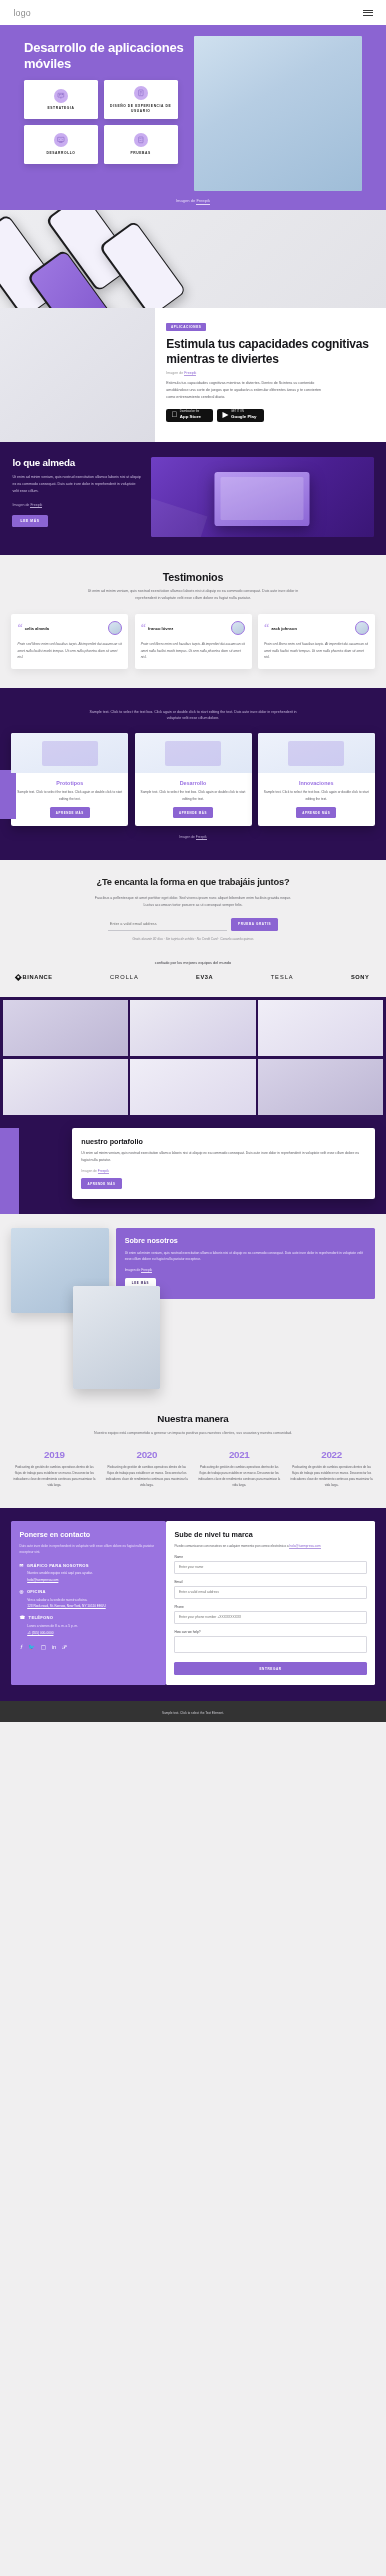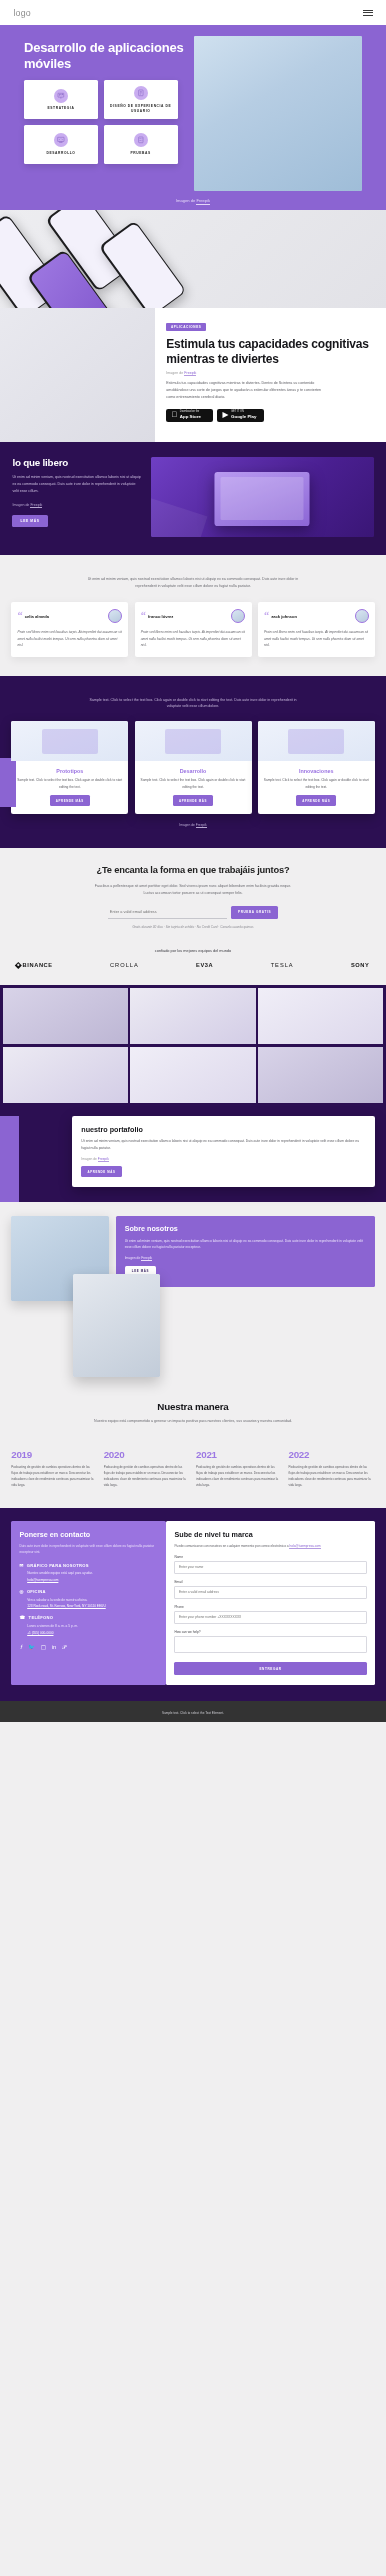--- a/index.html
+++ b/index.html
@@ -137,21 +137,21 @@
   .about-box p{font-size:3.3px;line-height:2;color:#ebe2fb;margin-top:4.6px}
   .about-box .cr{font-size:3.3px;color:#ecdffc;margin-top:5.2px}
   .about-box .cr b{font-weight:400;border-bottom:0.5px solid #ecdffc}
   .about-box .btn-white{display:inline-block;margin-top:6.2px;background:#fff;color:#3a2363;font-size:2.9px;font-weight:700;letter-spacing:0.6px;padding:3.1px 7.2px;border-radius:1.5px;border:none;cursor:pointer}
   .about-ph2{width:87px;height:103px;border-radius:1.5px;background:linear-gradient(150deg,#e5e9ef,#c2ccd9);box-shadow:0 5.2px 13.4px rgba(0,0,0,.2);margin:-27px 0 0 62px;position:relative;z-index:3}
 
   
   .manera{background:#f0eff0;padding:7.2px 11.3px 20.6px;text-align:center}
   .manera .sec-title{font-size:9.8px}
   .manera .sec-sub{max-width:216px}
-  .years{display:flex;gap:6.2px;margin-top:24px;text-align:left}
+  .years{display:flex;gap:6.2px;margin-top:12px;text-align:center}
   .yr{flex:1}
   .yr b{display:block;font-size:9.8px;font-weight:700;color:#9d79e3;letter-spacing:-0.3px}
   .yr span{display:block;font-size:3px;line-height:2;color:#5d5d63;margin-top:4.1px}
 
   
   .contact{background:#2c0f52;padding:12.4px 11.3px 15.5px;display:flex;gap:0}
   .c-left{width:155px;background:#9a73e0;border-radius:1.5px;padding:9.3px 8.2px 8.2px;color:#fff}
   .c-left h3{font-size:7.2px;font-weight:700}
   .c-left>p{font-size:3.2px;line-height:1.95;color:#eadffb;margin-top:4.1px}
   .cblk{margin-top:7.2px}
@@ -285,34 +285,35 @@
               <u>GET IT ON</u>
               <b>Google Play</b>
             </span>
         </div>
       </div>
     </div>
   </div>
 
   <div class="hacemos">
     <div class="hz-left">
-      <h2 class="hz-title">lo que libero</h2>
+      <h2 class="hz-title">lo que almeda</h2>
       <p class="hz-body">Ut enim ad minim veniam, quis nostrud exercitation ullamco laboris nisi ut aliquip ex ea commodo consequat. Duis aute irure dolor in reprehenderit in voluptate velit esse cillum.</p>
       <div class="hz-credit">
         <span>Imagen de </span><b>Freepik</b>
       </div>
       <button class="btn-purple">LEE MÁS</button>
     </div>
     <div class="hz-right">
       <div class="bar"></div>
       <div class="lap"></div>
     </div>
   </div>
 
   <div class="testi">
+    <h2 class="sec-title">Testimonios</h2>
     <p class="sec-sub">Ut enim ad minim veniam, quis nostrud exercitation ullamco laboris nisi ut aliquip ex ea commodo consequat. Duis aute irure dolor in reprehenderit in voluptate velit esse cillum dolore eu fugiat nulla pariatur.</p>
     <div class="tcards">
       <div class="tcard">
         <div class="tc-head">
           <div class="tc-name">
               <span class="quote">“</span>
               <b>celia almeda</b>
             </div>
           <div class="ava"></div>
         </div>

